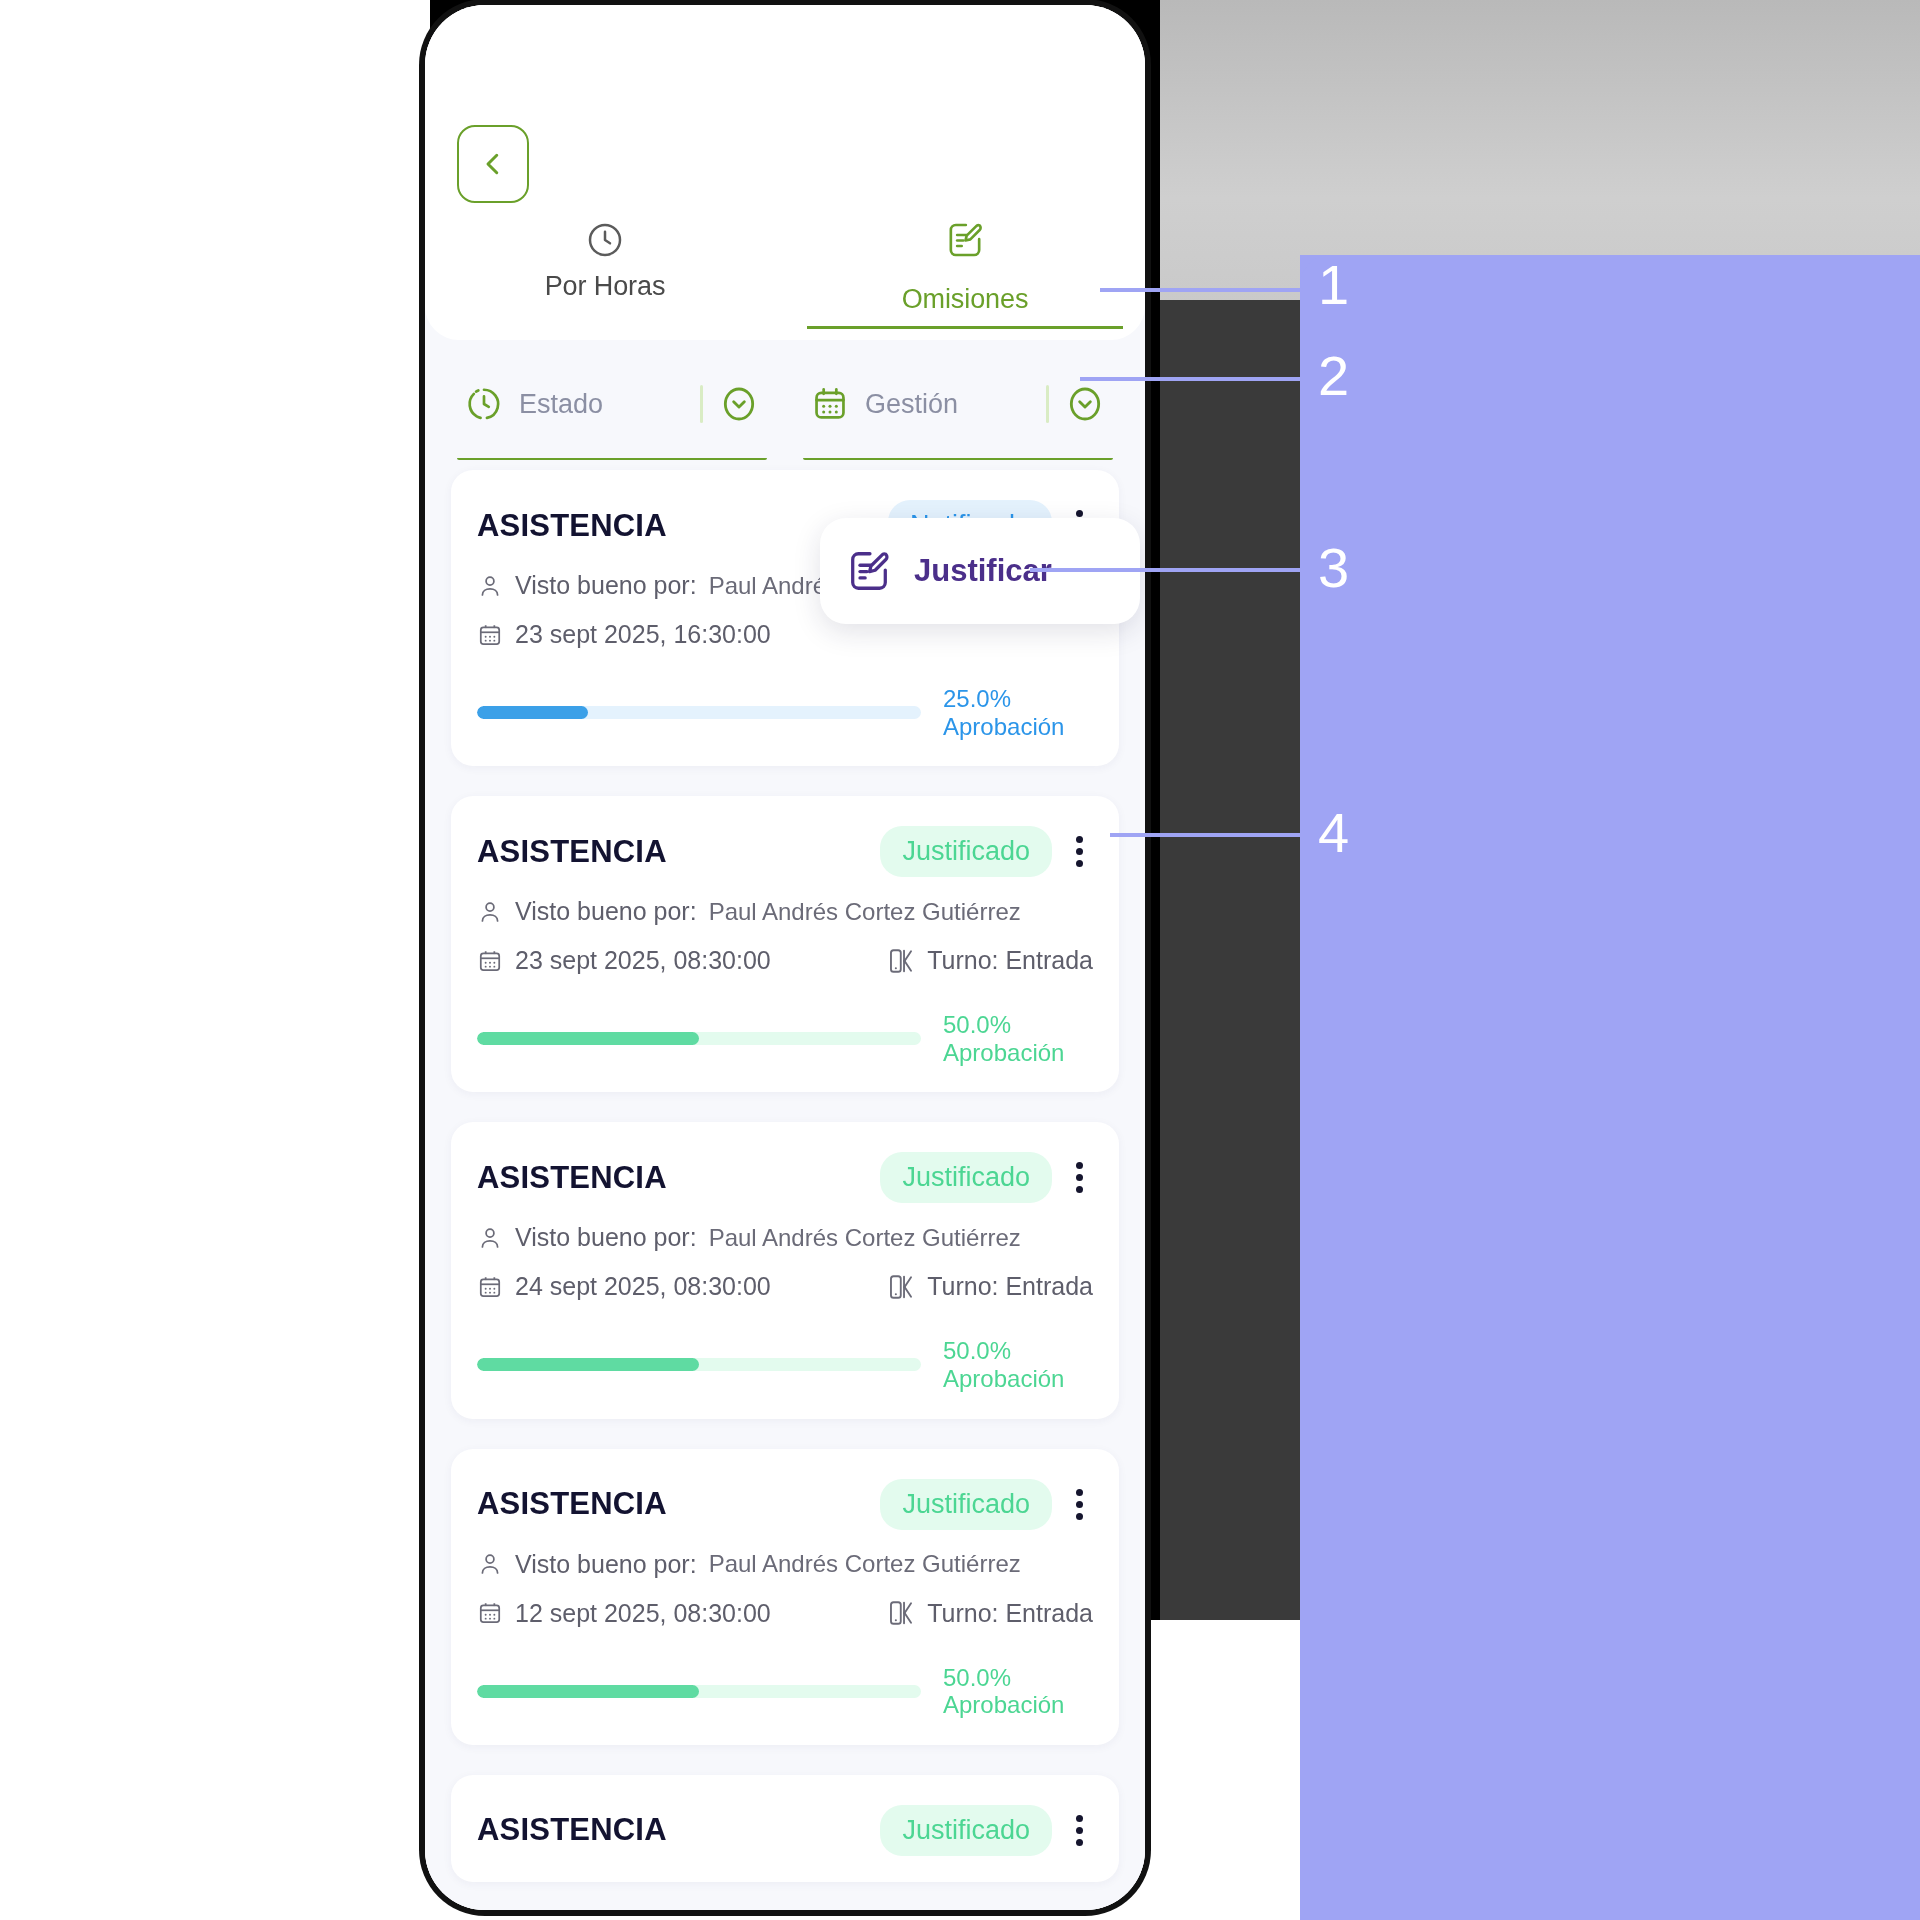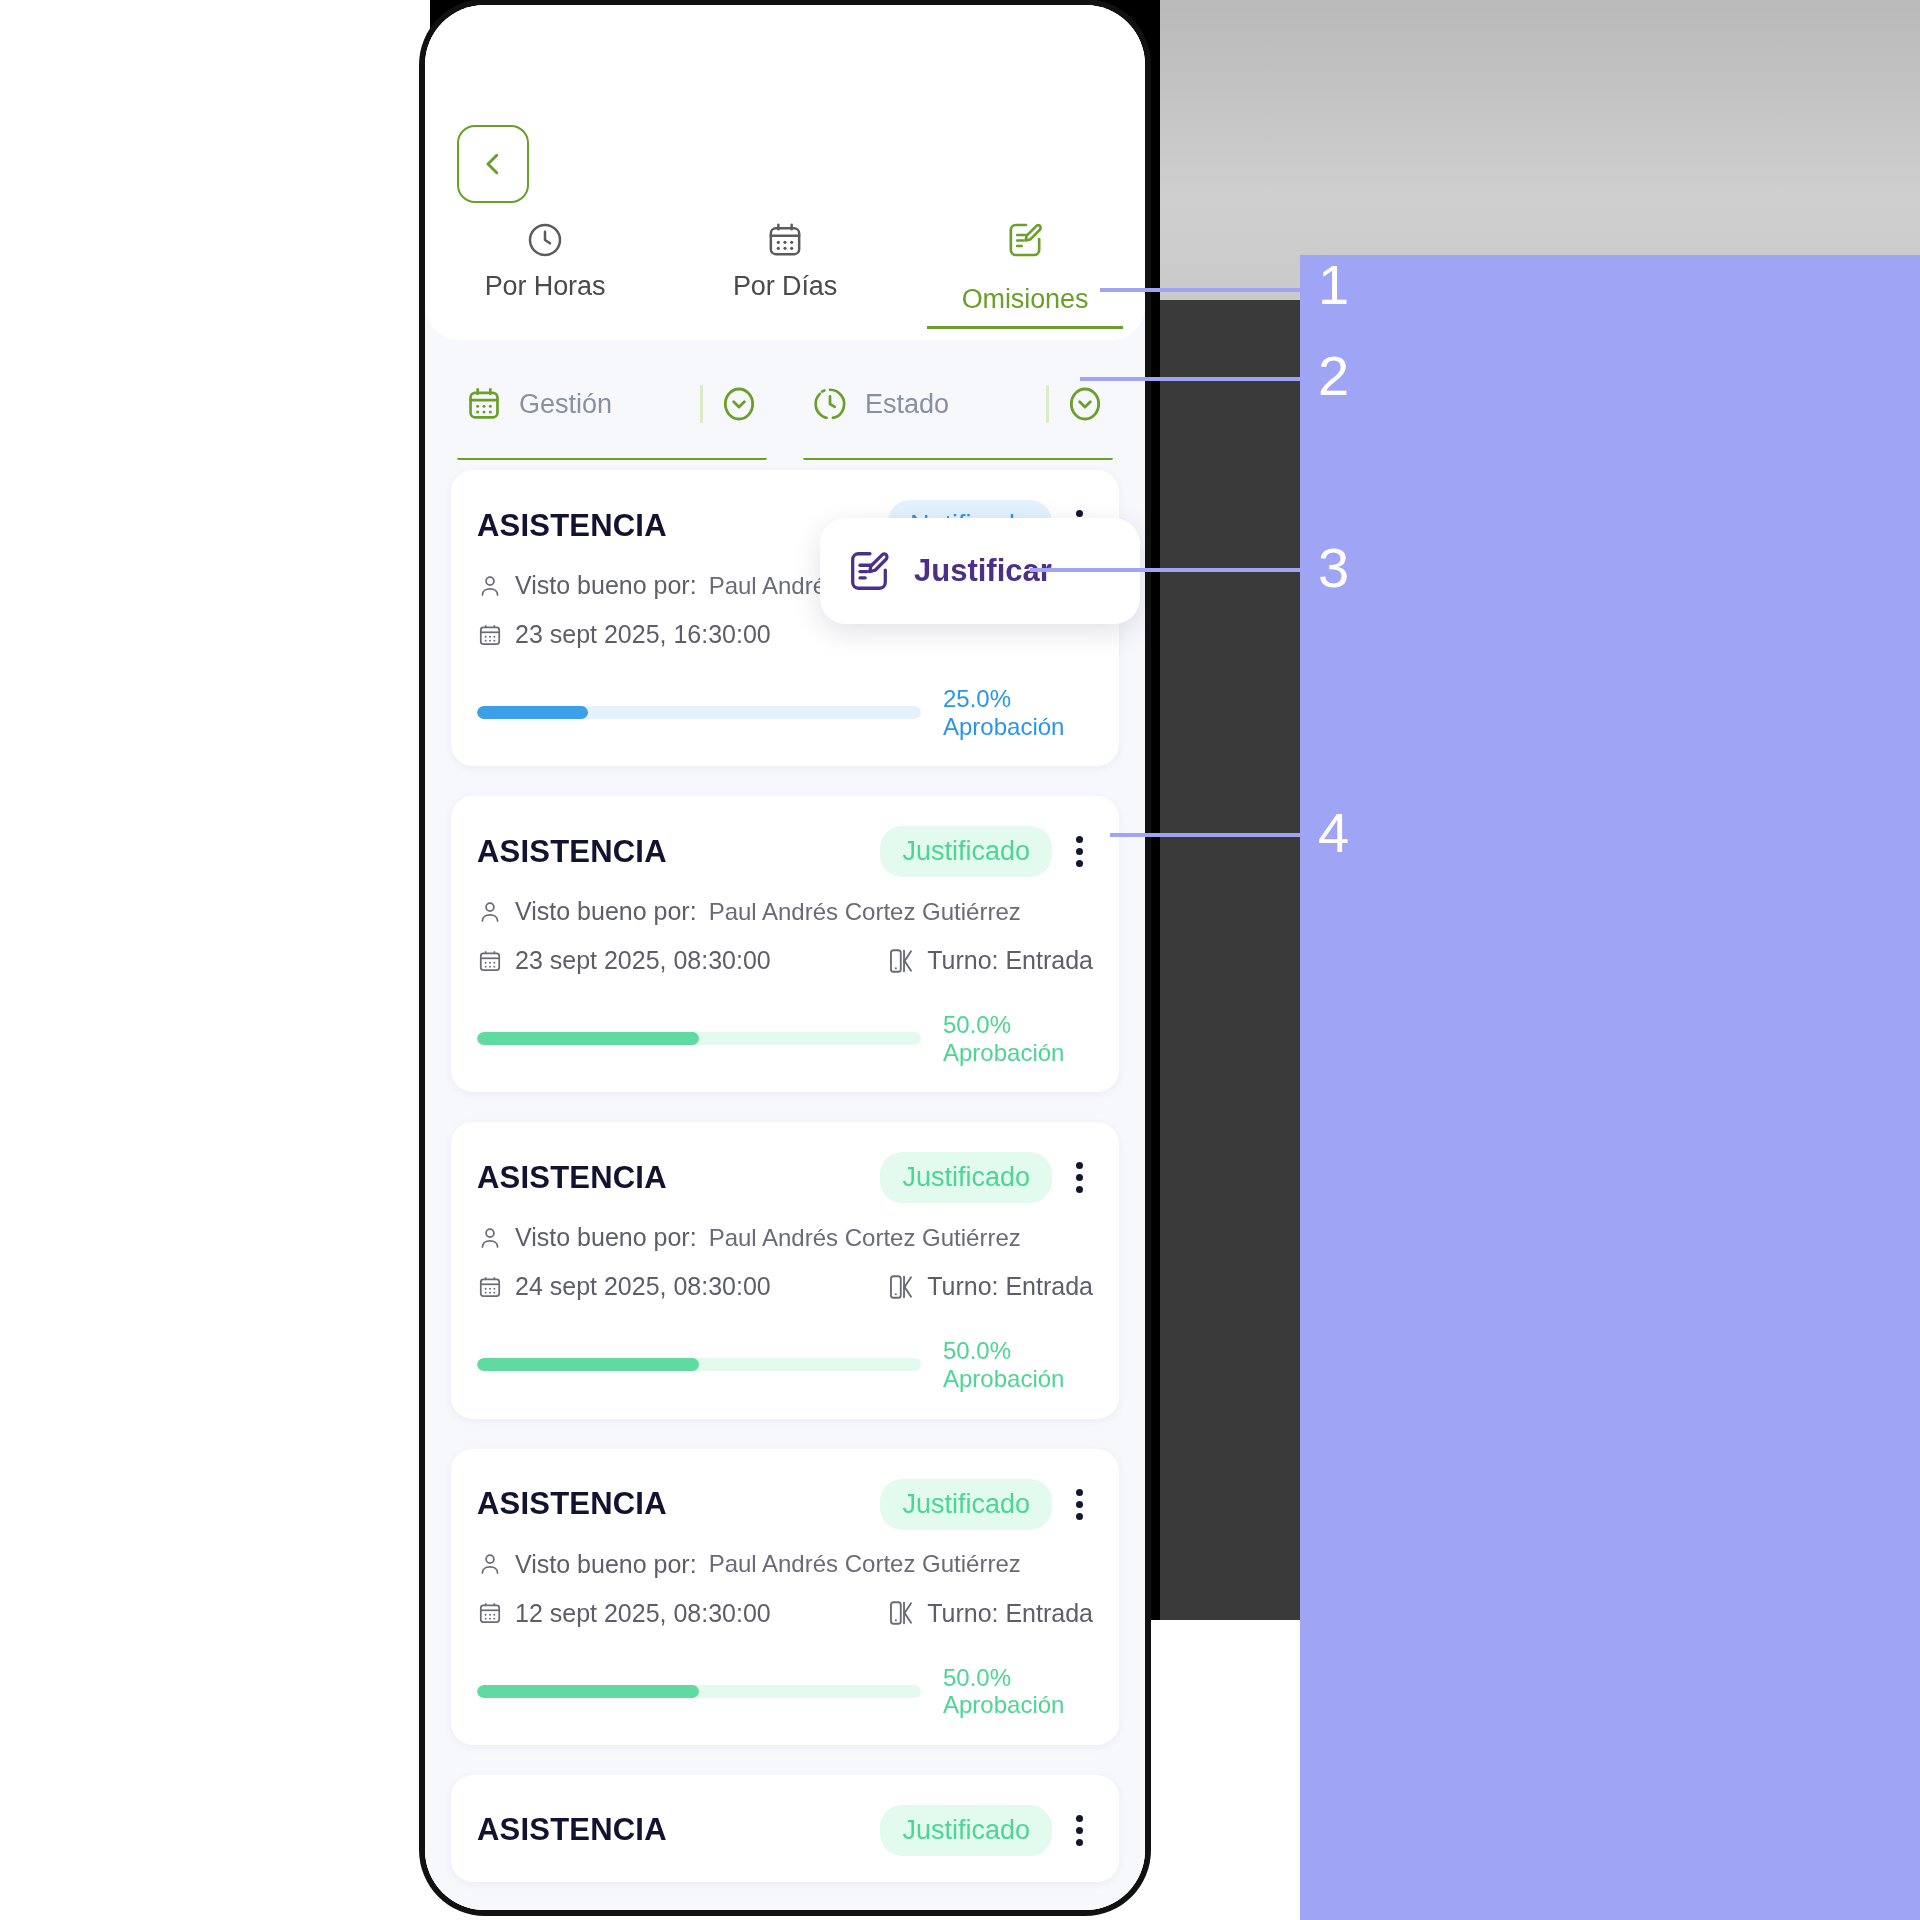--- a/index.html
+++ b/index.html
@@ -255,56 +255,57 @@
           <div class="tab">
             <span class="icon">
               <svg width="40" height="40" viewBox="0 0 24 24" fill="none" stroke="#5b5b5b" stroke-width="1.5" stroke-linecap="round" stroke-linejoin="round">
                 <circle cx="12" cy="12" r="9"></circle>
                 <polyline points="12 7 12 12 15 14"></polyline>
               </svg>
             </span>
             <span class="tab-label">Por Horas</span>
           </div>
 
-          <div class="tab">
-            <span class="icon">
-              <svg width="40" height="40" viewBox="0 0 24 24" fill="none" stroke="#5b5b5b" stroke-width="1.5" stroke-linecap="round" stroke-linejoin="round">
-                <rect x="3.5" y="5" width="17" height="15.5" rx="3"></rect>
-                <line x1="3.5" y1="9.5" x2="20.5" y2="9.5"></line>
-                <line x1="8" y1="2.8" x2="8" y2="5.6"></line>
-                <line x1="16" y1="2.8" x2="16" y2="5.6"></line>
-                <circle cx="8" cy="13.4" r="0.95" fill="#5b5b5b" stroke="none"></circle>
-                <circle cx="12" cy="13.4" r="0.95" fill="#5b5b5b" stroke="none"></circle>
-                <circle cx="16" cy="13.4" r="0.95" fill="#5b5b5b" stroke="none"></circle>
-                <circle cx="8" cy="17" r="0.95" fill="#5b5b5b" stroke="none"></circle>
-                <circle cx="12" cy="17" r="0.95" fill="#5b5b5b" stroke="none"></circle>
-                <circle cx="16" cy="17" r="0.95" fill="#5b5b5b" stroke="none"></circle>
-              </svg>
-            </span>
-            <span class="tab-label">Por Días</span>
-          </div>
 
           <div class="tab active" style="position:relative;gap:24px;">
             <span class="icon">
               <svg width="40" height="40" viewBox="0 0 24 24" fill="none" stroke="#6aa02a" stroke-width="1.6" stroke-linecap="round" stroke-linejoin="round">
                 <path d="M20.5 11.5V18a3 3 0 0 1-3 3h-11a3 3 0 0 1-3-3V6a3 3 0 0 1 3-3h6"></path>
                 <line x1="7.3" y1="9" x2="13" y2="9"></line>
                 <line x1="7.3" y1="12.3" x2="11" y2="12.3"></line>
                 <line x1="7.3" y1="15.6" x2="10" y2="15.6"></line>
                 <path d="M20.8 3.3a1.9 1.9 0 0 1 0 2.7l-5.6 5.6-2.9.7.7-2.9 5.6-5.6a1.9 1.9 0 0 1 2.2-.5z"></path>
               </svg>
             </span>
             <span class="tab-label">Omisiones</span>
             <div class="tab-underline" style="left:22px;right:22px;"></div>
           </div>
 
         </div>
       </div>
 
       <div class="filters">
+
+        <div class="filter">
+          <span class="icon">
+            <svg width="38" height="38" viewBox="0 0 24 24" fill="none" stroke="#6aa02a" stroke-width="1.7" stroke-linecap="round">
+              <path d="M12 3a9 9 0 1 1-6.4 2.6" stroke-dasharray="26 4"></path>
+              <path d="M7 4.2 A9 9 0 0 1 9.2 3.2" stroke-dasharray="1.6 2.6"></path>
+              <polyline points="12 7.2 12 12 15 13.8" stroke-linejoin="round"></polyline>
+            </svg>
+          </span>
+          <span class="filter-label">Estado</span>
+          <span class="filter-sep"></span>
+          <span class="icon">
+            <svg width="40" height="40" viewBox="0 0 24 24" fill="none" stroke="#6aa02a" stroke-width="1.7" stroke-linecap="round" stroke-linejoin="round">
+              <ellipse cx="12" cy="12" rx="8.2" ry="9"></ellipse>
+              <polyline points="8.8 10.6 12 13.8 15.2 10.6"></polyline>
+            </svg>
+          </span>
+        </div>
 
         <div class="filter">
           <span class="icon">
             <svg width="38" height="38" viewBox="0 0 24 24" fill="none" stroke="#6aa02a" stroke-width="1.7" stroke-linecap="round" stroke-linejoin="round">
               <rect x="3.5" y="5" width="17" height="15.5" rx="3"></rect>
               <line x1="3.5" y1="9.5" x2="20.5" y2="9.5"></line>
               <line x1="8" y1="2.8" x2="8" y2="5.6"></line>
               <line x1="16" y1="2.8" x2="16" y2="5.6"></line>
               <circle cx="8" cy="13.4" r="0.95" fill="#6aa02a" stroke="none"></circle>
               <circle cx="12" cy="13.4" r="0.95" fill="#6aa02a" stroke="none"></circle>
@@ -316,38 +317,20 @@
           </span>
           <span class="filter-label">Gestión</span>
           <span class="filter-sep"></span>
           <span class="icon">
             <svg width="40" height="40" viewBox="0 0 24 24" fill="none" stroke="#6aa02a" stroke-width="1.7" stroke-linecap="round" stroke-linejoin="round">
               <ellipse cx="12" cy="12" rx="8.2" ry="9"></ellipse>
               <polyline points="8.8 10.6 12 13.8 15.2 10.6"></polyline>
             </svg>
           </span>
         </div>
-
-        <div class="filter">
-          <span class="icon">
-            <svg width="38" height="38" viewBox="0 0 24 24" fill="none" stroke="#6aa02a" stroke-width="1.7" stroke-linecap="round">
-              <path d="M12 3a9 9 0 1 1-6.4 2.6" stroke-dasharray="26 4"></path>
-              <path d="M7 4.2 A9 9 0 0 1 9.2 3.2" stroke-dasharray="1.6 2.6"></path>
-              <polyline points="12 7.2 12 12 15 13.8" stroke-linejoin="round"></polyline>
-            </svg>
-          </span>
-          <span class="filter-label">Estado</span>
-          <span class="filter-sep"></span>
-          <span class="icon">
-            <svg width="40" height="40" viewBox="0 0 24 24" fill="none" stroke="#6aa02a" stroke-width="1.7" stroke-linecap="round" stroke-linejoin="round">
-              <ellipse cx="12" cy="12" rx="8.2" ry="9"></ellipse>
-              <polyline points="8.8 10.6 12 13.8 15.2 10.6"></polyline>
-            </svg>
-          </span>
-        </div>
       </div>
 
       <div class="cards">
 
         <div class="card">
           <div class="card-top">
             <div class="card-title">ASISTENCIA</div>
             <div class="card-top-right">
               <div class="badge notificado">Notificado</div>
               <div class="kebab">

